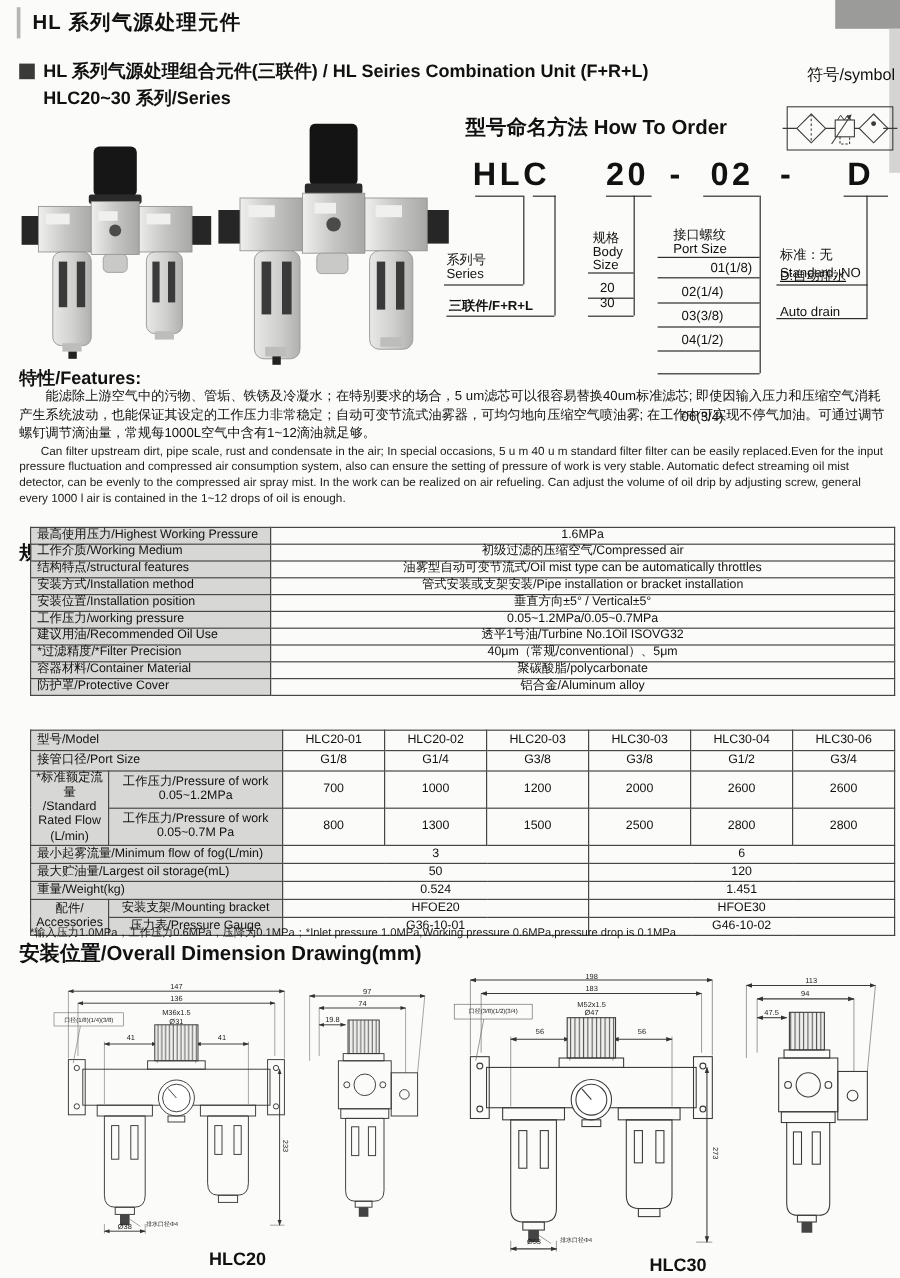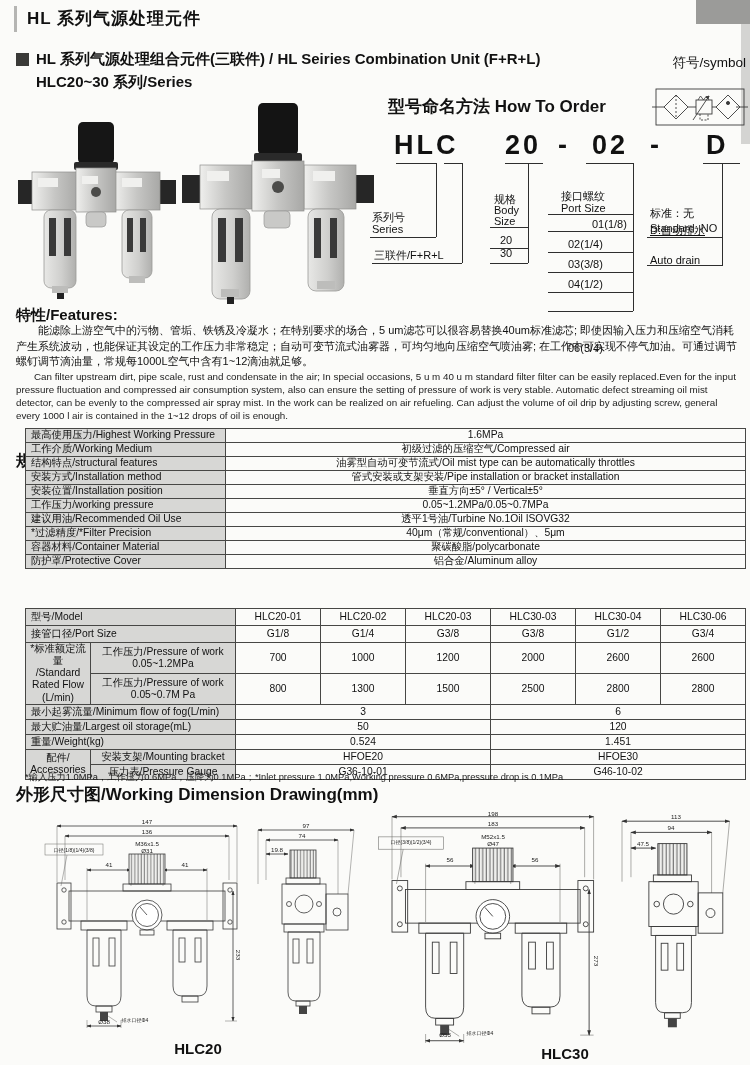--- a/index.html
+++ b/index.html
@@ -150,21 +150,21 @@
   <div class="ln" style="left:548px;top:272px;width:85px;height:1px;"></div>
   <div class="ln" style="left:548px;top:292px;width:85px;height:1px;"></div>
   <div class="ln" style="left:548px;top:311px;width:85px;height:1px;"></div>
   <div class="ln" style="left:703px;top:163px;width:37px;height:1px;"></div>
   <div class="ln" style="left:722px;top:163px;width:1px;height:102px;"></div>
   <div class="ln" style="left:647px;top:237px;width:76px;height:1px;"></div>
   <div class="ln" style="left:647px;top:265px;width:76px;height:1px;"></div>
 
   <div class="abs lbl" style="left:372px;top:211px;">系列号</div>
   <div class="abs lbl" style="left:372px;top:223px;">Series</div>
-  <div class="abs lbl" style="left:374px;top:249px;">三联件/F+R+L</div>
+  <div class="abs lbl" style="left:374px;top:249px;font-weight:bold;">三联件/F+R+L</div>
   <div class="abs lbl" style="left:494px;top:193px;">规格</div>
   <div class="abs lbl" style="left:494px;top:204px;">Body</div>
   <div class="abs lbl" style="left:494px;top:215px;">Size</div>
   <div class="abs lbl" style="left:500px;top:234px;">20</div>
   <div class="abs lbl" style="left:500px;top:247px;text-align:center;">30</div>
   <div class="abs lbl" style="left:561px;top:190px;">接口螺纹</div>
   <div class="abs lbl" style="left:561px;top:202px;">Port Size</div>
   <div class="abs lbl" style="left:568px;top:218px;padding-left:24px;">01(1/8)</div>
   <div class="abs lbl" style="left:568px;top:238px;">02(1/4)</div>
   <div class="abs lbl" style="left:568px;top:258px;">03(3/8)</div>
@@ -173,21 +173,21 @@
   <div class="abs lbl" style="left:650px;top:207px;">标准：无</div>
   <div class="abs lbl" style="left:650px;top:222px;">Standard: NO</div>
   <div class="abs lbl" style="left:650px;top:224px;text-decoration:underline;">D:自动排水</div>
   <div class="abs lbl" style="left:650px;top:254px;">Auto drain</div>
 
   <div class="abs sec" style="left:16px;top:306px;">特性/Features:</div>
   <div class="abs para-cn" style="left:16px;top:323px;width:722px;">能滤除上游空气中的污物、管垢、铁锈及冷凝水；在特别要求的场合，5 um滤芯可以很容易替换40um标准滤芯; 即使因输入压力和压缩空气消耗产生系统波动，也能保证其设定的工作压力非常稳定；自动可变节流式油雾器，可均匀地向压缩空气喷油雾; 在工作中可实现不停气加油。可通过调节螺钉调节滴油量，常规每1000L空气中含有1~12滴油就足够。</div>
   <div class="abs para-en" style="left:16px;top:370px;width:724px;">Can filter upstream dirt, pipe scale, rust and condensate in the air; In special occasions, 5 u m 40 u m standard filter filter can be easily replaced.Even for the input pressure fluctuation and compressed air consumption system, also can ensure the setting of pressure of work is very stable. Automatic defect streaming oil mist detector, can be evenly to the compressed air spray mist. In the work can be realized on air refueling. Can adjust the volume of oil drip by adjusting screw, general every 1000 l air is contained in the 1~12 drops of oil is enough.</div>
 
   <div class="abs b" style="left:16px;top:418px;font-size:16px;margin-top:33px;">规格 /Specification</div>
-  <table class="tbl spec abs" style="left:25px;top:428px;width:720px;">
+  <table class="tbl spec abs" style="left:25px;top:439px;width:720px;">
     <colgroup>
         <col style="width:200px">
         <col style="width:520px">
       </colgroup>
     <tbody>
         <tr>
           <td class="lab">最高使用压力/Highest Working Pressure</td>
           <td>1.6MPa</td>
         </tr>
     <tr>
@@ -308,21 +308,21 @@
     <tr style="height:15px">
       <td class="labc">压力表/Pressure Gauge</td>
       <td colspan="3">G36-10-01</td>
       <td colspan="3">G46-10-02</td>
     </tr>
   </tbody>
     </table>
 
   <div class="abs foot" style="left:25px;top:771px;width:720px;">*输入压力1.0MPa，工作压力0.6MPa，压降为0.1MPa；*Inlet pressure 1.0MPa,Working pressure 0.6MPa,pressure drop is 0.1MPa</div>
 
-  <div class="abs b" style="left:16px;top:783px;font-size:17px;">外形尺寸图/Working Dimension Drawing(mm)</div>
+  <div class="abs b" style="left:16px;top:783px;font-size:17px;">安装位置/Overall Dimension Drawing(mm)</div>
 
   <svg id="dwg" class="abs" style="left:0;top:806px;" width="750" height="259" viewBox="0 0 750 259">
     <defs>
       <pattern id="knurl" width="3.2" height="4" patternUnits="userSpaceOnUse">
         <rect width="3.2" height="4" fill="#efefed"></rect>
         <line x1="1" y1="0" x2="1" y2="4" stroke="#555" stroke-width="0.8"></line>
       </pattern>
       <marker id="arr" viewBox="0 0 10 10" refX="9" refY="5" markerWidth="6" markerHeight="6" orient="auto-start-reverse">
         <path d="M0,1.5 L10,5 L0,8.5 z" fill="#333"></path>
       </marker>

